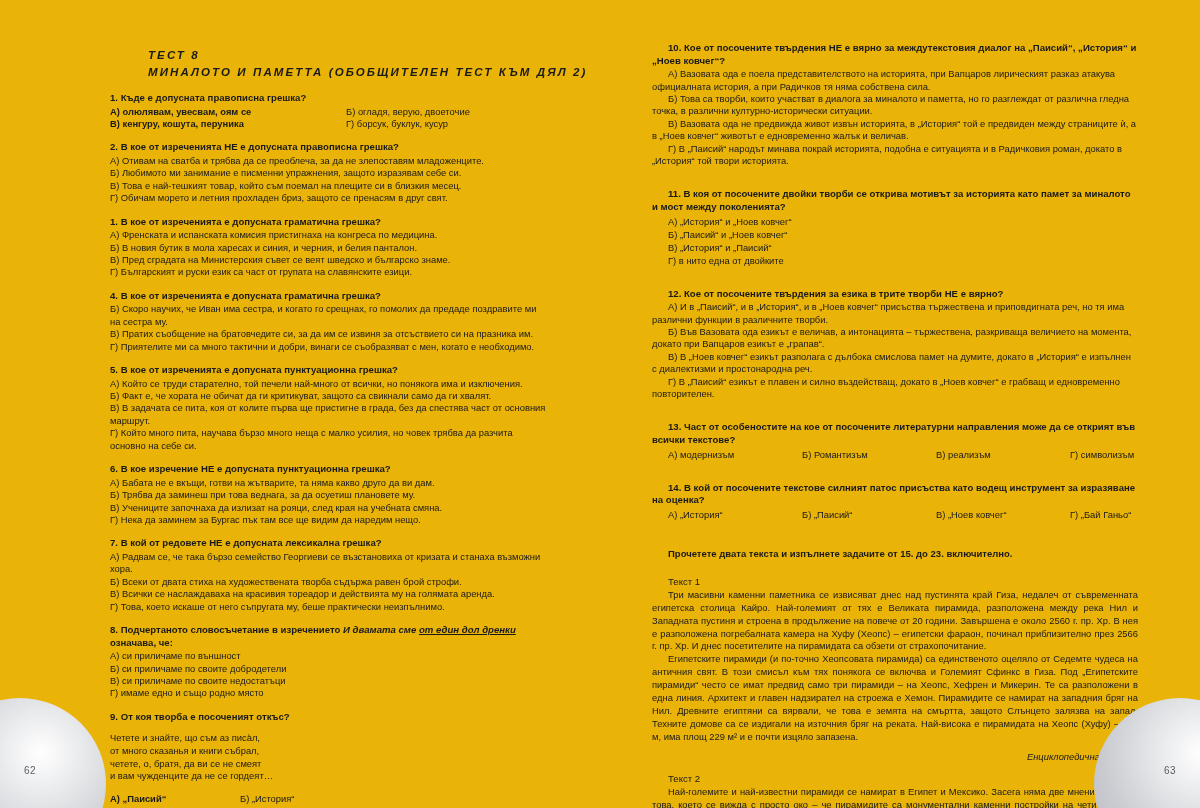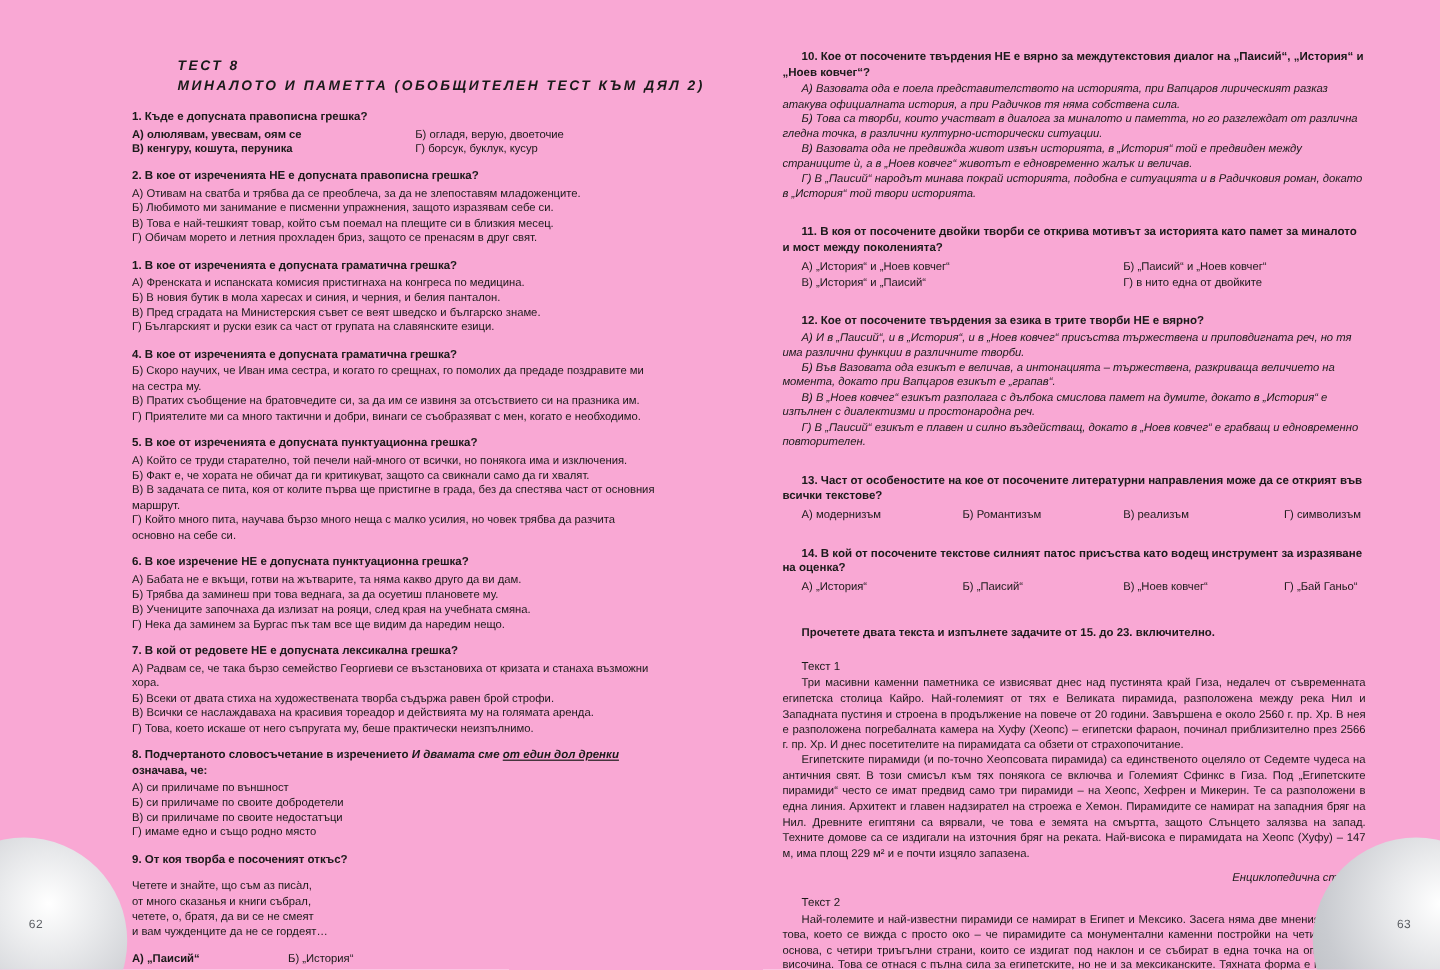--- a/index.html
+++ b/index.html
@@ -11,21 +11,21 @@
     width: 1200px;
     height: 808px;
     overflow: hidden;
     font-family: "Liberation Sans", sans-serif;
     color: #1a1a1a;
   }
   .spread {
     position: relative;
     width: 1200px;
     height: 808px;
-    background: #f9a8d4;
+    background: #eab308;
     display: flex;
   }
   .page {
     position: relative;
     width: 600px;
     height: 808px;
     box-sizing: border-box;
     overflow: hidden;
   }
   .page-left  { padding: 48px 52px 44px 110px; }
@@ -70,36 +70,37 @@
     font-size: 9.6px;
     line-height: 12.6px;
     margin: 0 0 1px 0;
   }
   .q-title.indent { text-indent: 16px; }
   .opt {
     font-size: 9.4px;
     line-height: 12.4px;
     margin: 0;
   }
-  .opt.indent { text-indent: 16px; font-style: italic; }
+  .opt.indent { text-indent: 16px; }
 
   
   .opt-row {
     display: flex;
     font-size: 9.4px;
     line-height: 12.4px;
   }
   .opt-row > span:first-child { width: 236px; flex: none; font-weight: bold; }
 
   
   .opt-row2 {
     display: flex;
     font-size: 9.4px;
     line-height: 13px;
     padding-left: 16px;
+    flex-direction: column;
   }
   .opt-row2 > span:first-child { width: 268px; flex: none; }
 
   
   .opt-row4 {
     display: flex;
     font-size: 9.4px;
     line-height: 13px;
     padding-left: 16px;
   }

